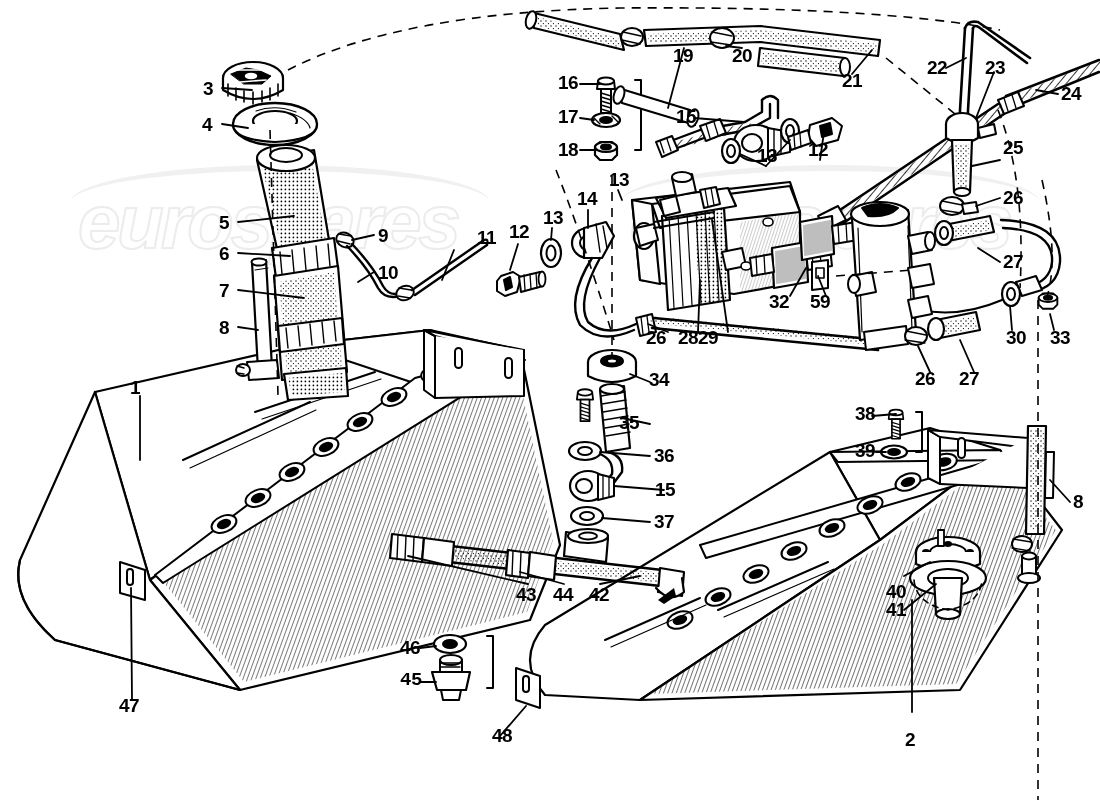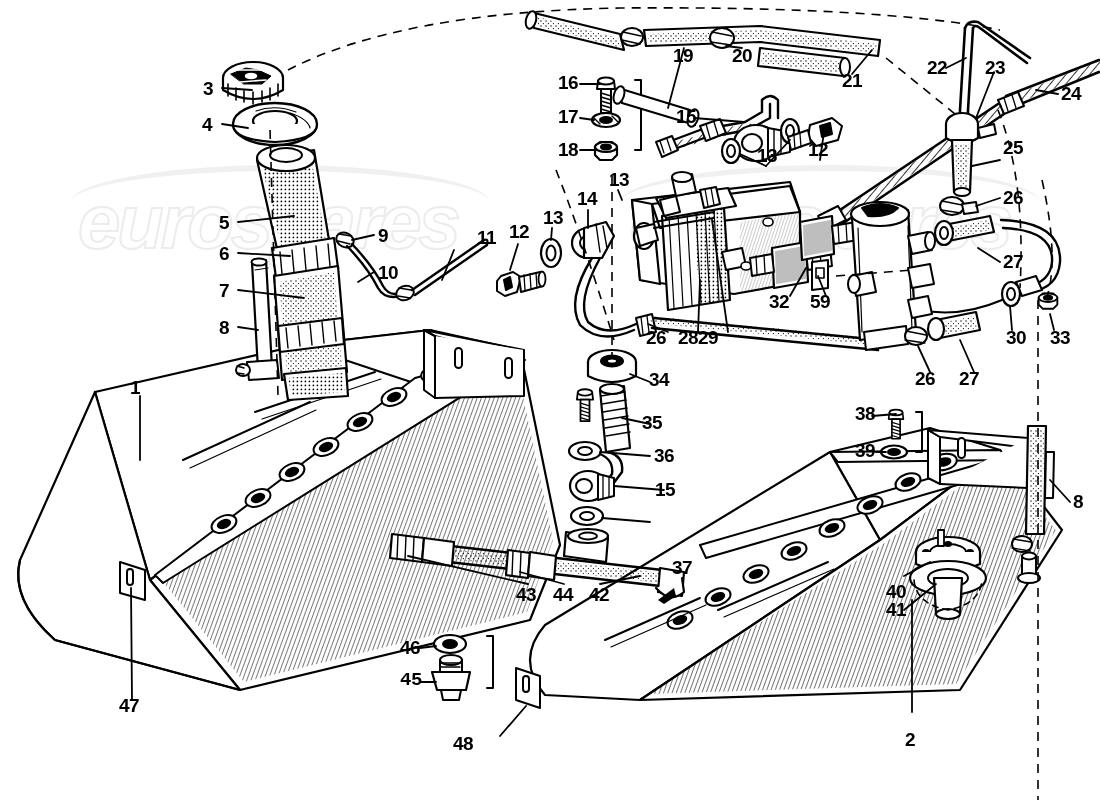--- a/index.html
+++ b/index.html
@@ -779,29 +779,29 @@
     <div class="callout" style="left:915px;top:369px;">26</div>
     <div class="callout" style="left:1003px;top:252px;">27</div>
     <div class="callout" style="left:959px;top:369px;">27</div>
     <div class="callout" style="left:678px;top:328px;">28</div>
     <div class="callout" style="left:678px;top:328px;margin-left:20px;">29</div>
     <div class="callout" style="left:1006px;top:328px;">30</div>
     <div class="callout" style="left:810px;top:292px;">59</div>
     <div class="callout" style="left:769px;top:292px;">32</div>
     <div class="callout" style="left:1050px;top:328px;">33</div>
     <div class="callout" style="left:649px;top:370px;">34</div>
-    <div class="callout" style="left:642px;top:413px;text-align:right;">35</div>
+    <div class="callout" style="left:619px;top:413px;text-align:right;">35</div>
     <div class="callout" style="left:654px;top:446px;">36</div>
-    <div class="callout" style="left:672px;top:512px;margin-top:46px;">37</div>
+    <div class="callout" style="left:654px;top:512px;">37</div>
     <div class="callout" style="left:855px;top:404px;">38</div>
     <div class="callout" style="left:855px;top:441px;">39</div>
     <div class="callout" style="left:886px;top:566px;margin-top:16px;">40</div>
     <div class="callout" style="left:886px;top:600px;">41</div>
     <div class="callout" style="left:589px;top:585px;">42</div>
     <div class="callout" style="left:516px;top:585px;">43</div>
     <div class="callout" style="left:553px;top:585px;">44</div>
     <div class="callout" style="left:400px;top:671px;font-family:Liberation Mono, monospace;">45</div>
     <div class="callout" style="left:400px;top:638px;">46</div>
     <div class="callout" style="left:119px;top:696px;">47</div>
-    <div class="callout" style="left:453px;top:726px;margin-top:8px;">48</div>
+    <div class="callout" style="left:492px;top:726px;">48</div>
   </div>
 
 </div>
 
 </body></html>

